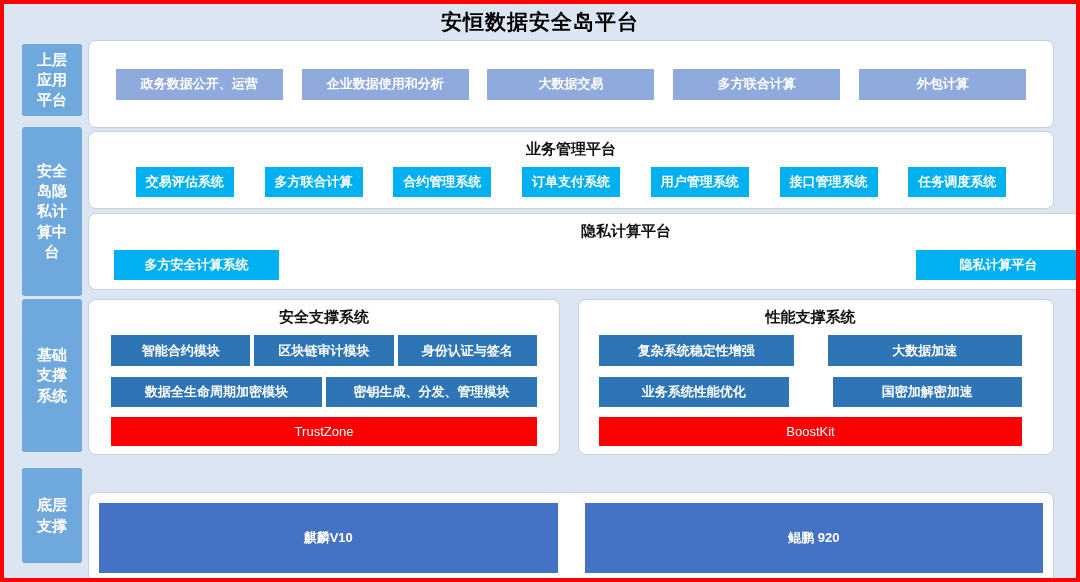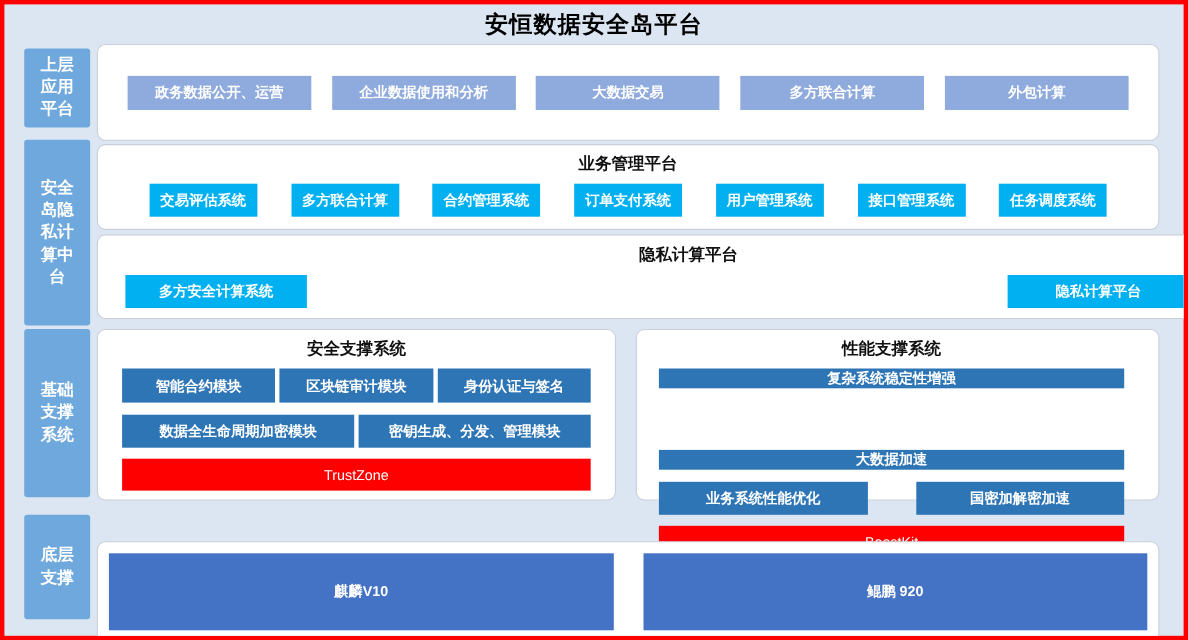--- a/index.html
+++ b/index.html
@@ -69,21 +69,21 @@
   .row-b .cyan { width:98px; }
   .row-c { display:flex; justify-content:space-between; padding:0 82px 0 25px; margin-top:9px; }
   .row-c .cyan { width:165px; }
 
   .d-row1 { display:flex; gap:4px; margin-top:8px; }
   .d-row1 .dkblue { flex:1; }
   .d-row2 { display:flex; gap:4px; margin-top:11px; }
   .d-row2 .dkblue { flex:1; height:30px; }
   .d-red  { margin-top:10px; }
 
-  .e-row1 { display:flex; gap:56px; margin-top:8px;flex-direction:column; }
+  .e-row1 { display:flex; gap:34px; margin-top:8px; }
   .e-row1 .dkblue { flex:1; }
   .e-row2 { display:flex; gap:44px; margin-top:11px; }
   .e-row2 .dkblue { flex:1; height:30px; }
 </style>
 </head>
 <body>
 
 <div class="page">
 
   <div class="title">安恒数据安全岛平台</div>

